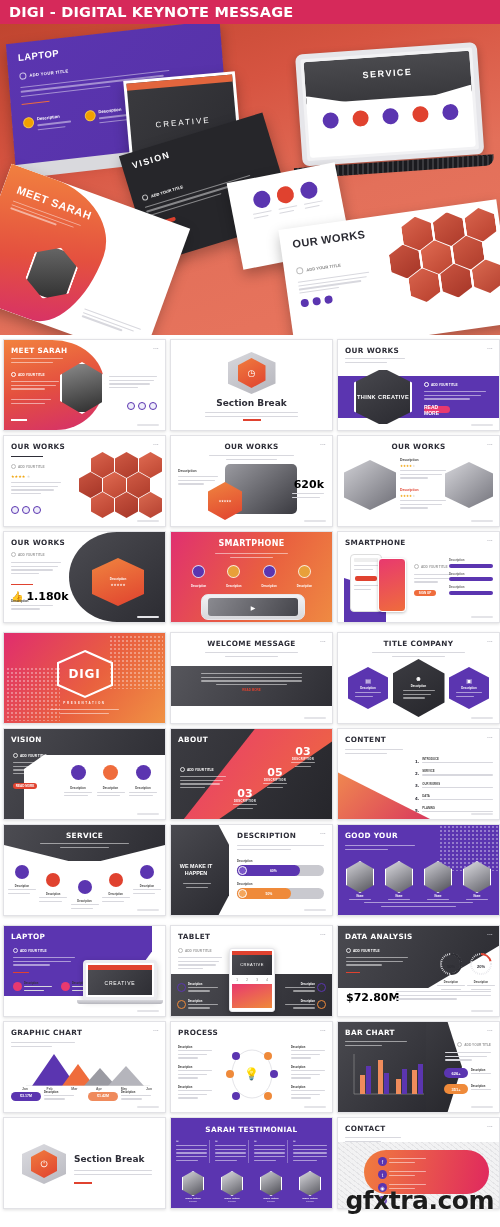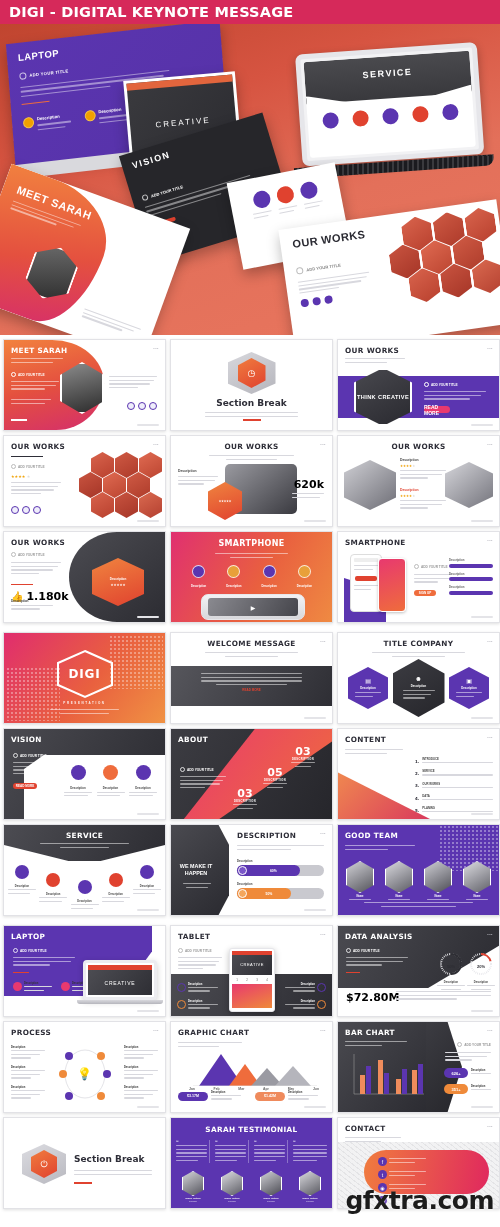--- a/index.html
+++ b/index.html
@@ -899,21 +899,21 @@
         </div>
         <div class="dotico" style="position:absolute;left:1px;top:1px;width:9px;height:9px;background:#f4a65c;border:1px solid #fff;"></div>
       </div>
       <div class="s-dots">•••</div>
       <div class="ftr"></div>
     </div>
 
     <div class="slide">
       <div style="position:absolute;inset:0;background:#5b35b0;"></div>
       <div style="position:absolute;right:0;top:0;width:60px;height:46px;background:radial-gradient(circle,rgba(255,255,255,.35) 1px,transparent 1.2px) 0 0/4px 4px;"></div>
-      <div class="s-title wht">GOOD TEAM</div>
+      <div class="s-title wht">GOOD YOUR</div>
       <div style="position:absolute;left:7px;top:20px;width:70px;">
         <div class="txtline w" style="width:100%"></div>
           <div class="txtline w" style="width:62%"></div>
       </div>
       <div style="position:absolute;left:6px;right:6px;top:36px;display:flex;justify-content:space-between;">
         <div style="text-align:center;width:32px;">
           <div class="hexsm" style="width:28px;height:32px;background:linear-gradient(150deg,#d0d0d5,#55555c);border:1.5px solid #fff;margin:0 auto;"></div>
           <div style="color:#fff;font-size:2.6px;font-weight:bold;margin-top:2px;">Name</div>
           <div style="margin-top:1px;">
               <div class="txtline w" style="width:70%;margin:0 auto;"></div>
@@ -1098,74 +1098,20 @@
         <div class="txtline" style="width:100%"></div>
           <div class="txtline" style="width:100%"></div>
           <div class="txtline" style="width:64%"></div>
       </div>
       <div class="s-dots">•••</div>
       <div class="ftr"></div>
     </div>
   </div>
 
   <div class="grid-row">
-
-    <div class="slide">
-      <div class="s-title">PROCESS</div>
-      <div style="position:absolute;left:7px;top:24px;width:34px;">
-        <div style="font-size:2.6px;font-weight:bold;color:#333;">Description</div>
-        <div class="txtline" style="width:100%;margin-top:1px;"></div>
-          <div class="txtline" style="width:86%"></div>
-          <div class="txtline" style="width:60%"></div>
-      </div>
-      <div style="position:absolute;left:7px;top:44px;width:34px;">
-        <div style="font-size:2.6px;font-weight:bold;color:#333;">Description</div>
-        <div class="txtline" style="width:100%;margin-top:1px;"></div>
-          <div class="txtline" style="width:86%"></div>
-          <div class="txtline" style="width:60%"></div>
-      </div>
-      <div style="position:absolute;left:7px;top:64px;width:34px;">
-        <div style="font-size:2.6px;font-weight:bold;color:#333;">Description</div>
-        <div class="txtline" style="width:100%;margin-top:1px;"></div>
-          <div class="txtline" style="width:86%"></div>
-          <div class="txtline" style="width:60%"></div>
-      </div>
-      <div style="position:absolute;right:7px;top:24px;width:34px;text-align:left;">
-        <div style="font-size:2.6px;font-weight:bold;color:#333;">Description</div>
-        <div class="txtline" style="width:100%;margin-top:1px;"></div>
-          <div class="txtline" style="width:86%"></div>
-          <div class="txtline" style="width:60%"></div>
-      </div>
-      <div style="position:absolute;right:7px;top:44px;width:34px;">
-        <div style="font-size:2.6px;font-weight:bold;color:#333;">Description</div>
-        <div class="txtline" style="width:100%;margin-top:1px;"></div>
-          <div class="txtline" style="width:86%"></div>
-          <div class="txtline" style="width:60%"></div>
-      </div>
-      <div style="position:absolute;right:7px;top:64px;width:34px;">
-        <div style="font-size:2.6px;font-weight:bold;color:#333;">Description</div>
-        <div class="txtline" style="width:100%;margin-top:1px;"></div>
-          <div class="txtline" style="width:86%"></div>
-          <div class="txtline" style="width:60%"></div>
-      </div>
-      <div style="position:absolute;left:50%;margin-left:-24px;top:24px;width:48px;height:56px;">
-        <svg width="48" height="56" viewBox="0 0 48 56">
-          <ellipse cx="24" cy="28" rx="20" ry="24" fill="none" stroke="#e4e4e8" stroke-width="1"></ellipse>
-        </svg>
-        <div class="dotico" style="position:absolute;left:4px;top:6px;width:8px;height:8px;background:#5b35b0;"></div>
-        <div class="dotico" style="position:absolute;right:4px;top:6px;width:8px;height:8px;background:#ef8a3a;"></div>
-        <div class="dotico" style="position:absolute;left:-2px;top:24px;width:8px;height:8px;background:#ef8a3a;"></div>
-        <div class="dotico" style="position:absolute;right:-2px;top:24px;width:8px;height:8px;background:#5b35b0;"></div>
-        <div class="dotico" style="position:absolute;left:4px;bottom:2px;width:8px;height:8px;background:#5b35b0;"></div>
-        <div class="dotico" style="position:absolute;right:4px;bottom:2px;width:8px;height:8px;background:#ef8a3a;"></div>
-        <div style="position:absolute;left:50%;top:50%;transform:translate(-50%,-50%);font-size:12px;color:#ef8a3a;">💡</div>
-      </div>
-      <div class="s-dots">•••</div>
-      <div class="ftr"></div>
-    </div>
 
     <div class="slide">
       <div class="s-title">GRAPHIC CHART</div>
       <div style="position:absolute;left:7px;top:20px;width:64px;">
         <div class="txtline" style="width:100%"></div>
           <div class="txtline" style="width:64%"></div>
       </div>
       <svg style="position:absolute;left:18px;top:30px;" width="130" height="34" viewBox="0 0 130 34">
         <polygon points="10,34 32,2 54,34" fill="#5b35b0"></polygon>
         <polygon points="40,34 56,12 72,34" fill="#ef6c3c"></polygon>
@@ -1189,20 +1135,74 @@
             <div class="txtline" style="width:70%"></div>
           </div>
       </div>
       <div style="position:absolute;left:84px;bottom:10px;display:flex;align-items:center;gap:3px;">
         <div class="pill" style="width:30px;height:9px;background:#ef8a5c;font-size:3.6px;">$1.42M</div>
         <div style="width:30px;">
             <div style="font-size:2.6px;font-weight:bold;color:#333;">Description</div>
             <div class="txtline" style="width:100%;margin-top:1px;"></div>
             <div class="txtline" style="width:70%"></div>
           </div>
+      </div>
+      <div class="s-dots">•••</div>
+      <div class="ftr"></div>
+    </div>
+
+    <div class="slide">
+      <div class="s-title">PROCESS</div>
+      <div style="position:absolute;left:7px;top:24px;width:34px;">
+        <div style="font-size:2.6px;font-weight:bold;color:#333;">Description</div>
+        <div class="txtline" style="width:100%;margin-top:1px;"></div>
+          <div class="txtline" style="width:86%"></div>
+          <div class="txtline" style="width:60%"></div>
+      </div>
+      <div style="position:absolute;left:7px;top:44px;width:34px;">
+        <div style="font-size:2.6px;font-weight:bold;color:#333;">Description</div>
+        <div class="txtline" style="width:100%;margin-top:1px;"></div>
+          <div class="txtline" style="width:86%"></div>
+          <div class="txtline" style="width:60%"></div>
+      </div>
+      <div style="position:absolute;left:7px;top:64px;width:34px;">
+        <div style="font-size:2.6px;font-weight:bold;color:#333;">Description</div>
+        <div class="txtline" style="width:100%;margin-top:1px;"></div>
+          <div class="txtline" style="width:86%"></div>
+          <div class="txtline" style="width:60%"></div>
+      </div>
+      <div style="position:absolute;right:7px;top:24px;width:34px;text-align:left;">
+        <div style="font-size:2.6px;font-weight:bold;color:#333;">Description</div>
+        <div class="txtline" style="width:100%;margin-top:1px;"></div>
+          <div class="txtline" style="width:86%"></div>
+          <div class="txtline" style="width:60%"></div>
+      </div>
+      <div style="position:absolute;right:7px;top:44px;width:34px;">
+        <div style="font-size:2.6px;font-weight:bold;color:#333;">Description</div>
+        <div class="txtline" style="width:100%;margin-top:1px;"></div>
+          <div class="txtline" style="width:86%"></div>
+          <div class="txtline" style="width:60%"></div>
+      </div>
+      <div style="position:absolute;right:7px;top:64px;width:34px;">
+        <div style="font-size:2.6px;font-weight:bold;color:#333;">Description</div>
+        <div class="txtline" style="width:100%;margin-top:1px;"></div>
+          <div class="txtline" style="width:86%"></div>
+          <div class="txtline" style="width:60%"></div>
+      </div>
+      <div style="position:absolute;left:50%;margin-left:-24px;top:24px;width:48px;height:56px;">
+        <svg width="48" height="56" viewBox="0 0 48 56">
+          <ellipse cx="24" cy="28" rx="20" ry="24" fill="none" stroke="#e4e4e8" stroke-width="1"></ellipse>
+        </svg>
+        <div class="dotico" style="position:absolute;left:4px;top:6px;width:8px;height:8px;background:#5b35b0;"></div>
+        <div class="dotico" style="position:absolute;right:4px;top:6px;width:8px;height:8px;background:#ef8a3a;"></div>
+        <div class="dotico" style="position:absolute;left:-2px;top:24px;width:8px;height:8px;background:#ef8a3a;"></div>
+        <div class="dotico" style="position:absolute;right:-2px;top:24px;width:8px;height:8px;background:#5b35b0;"></div>
+        <div class="dotico" style="position:absolute;left:4px;bottom:2px;width:8px;height:8px;background:#5b35b0;"></div>
+        <div class="dotico" style="position:absolute;right:4px;bottom:2px;width:8px;height:8px;background:#ef8a3a;"></div>
+        <div style="position:absolute;left:50%;top:50%;transform:translate(-50%,-50%);font-size:12px;color:#ef8a3a;">💡</div>
       </div>
       <div class="s-dots">•••</div>
       <div class="ftr"></div>
     </div>
 
     <div class="slide">
       <div style="position:absolute;left:0;top:0;width:98px;height:100%;background:linear-gradient(130deg,#4a4a50,#2a2a30);clip-path:polygon(0 0,100% 0,100% 100%,0 100%);"></div>
       <div style="position:absolute;left:88px;top:0;width:36px;height:100%;background:linear-gradient(130deg,#3c3c42,#26262b);clip-path:polygon(0 0,60% 0,100% 50%,60% 100%,0 100%);"></div>
       <div class="s-title wht">BAR CHART</div>
       <div style="position:absolute;left:7px;top:19px;width:62px;">

